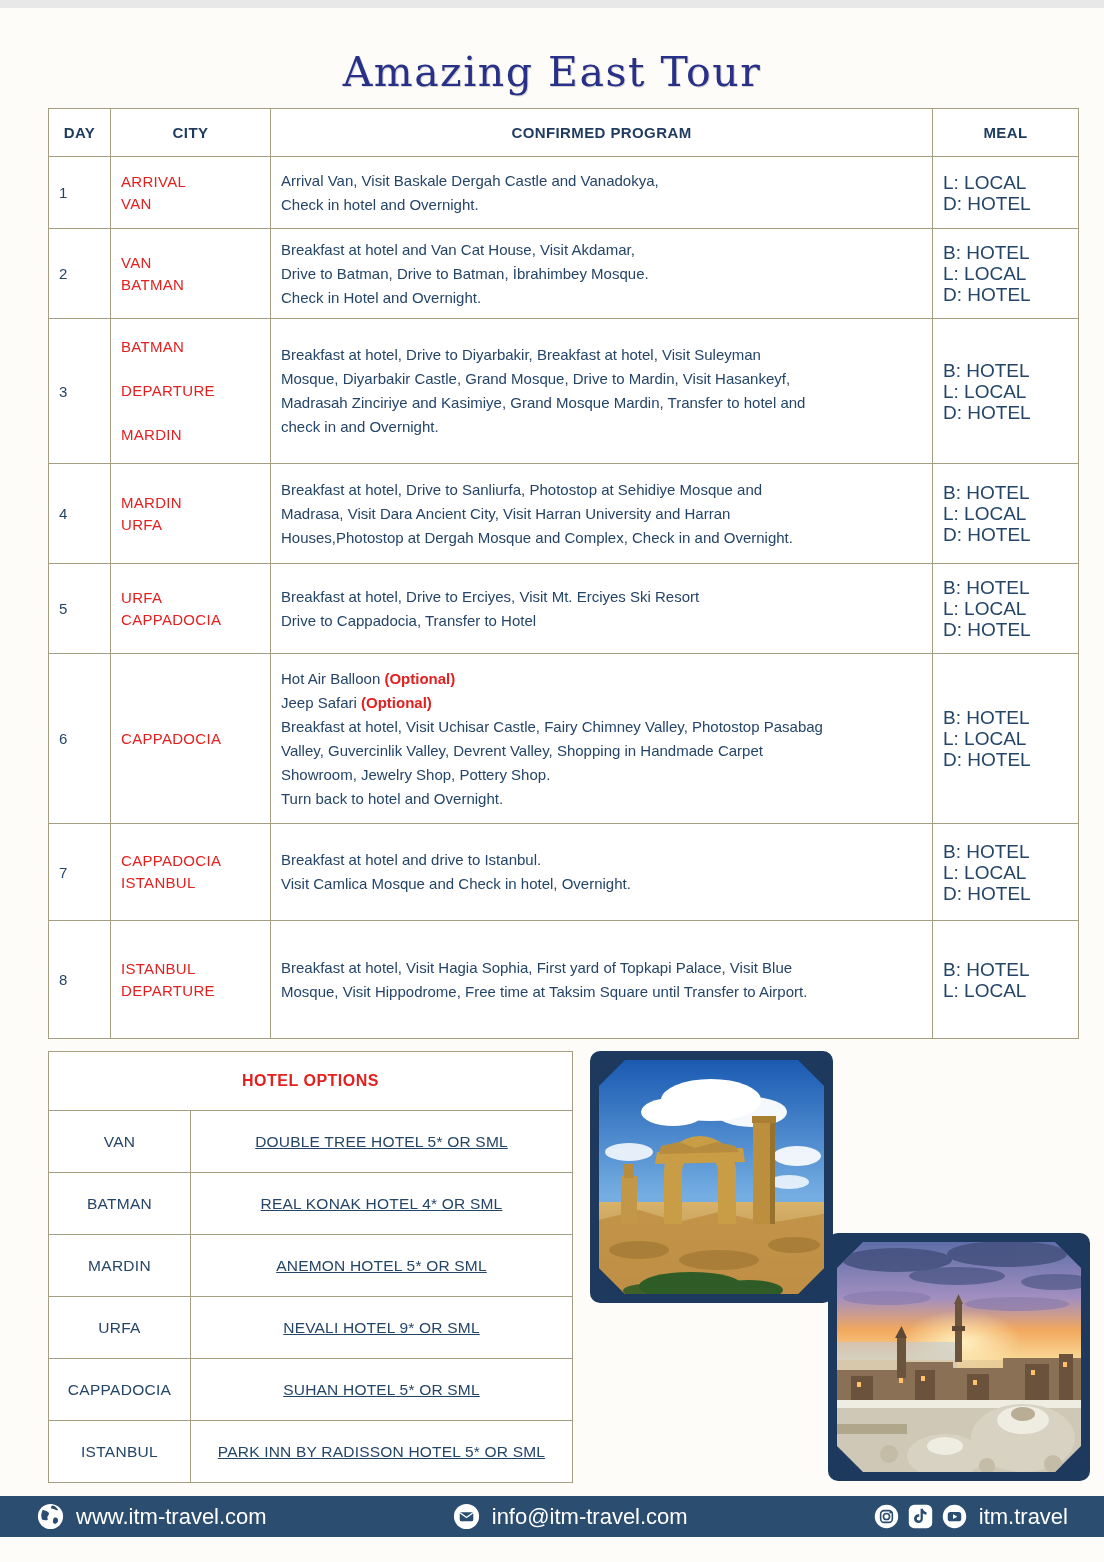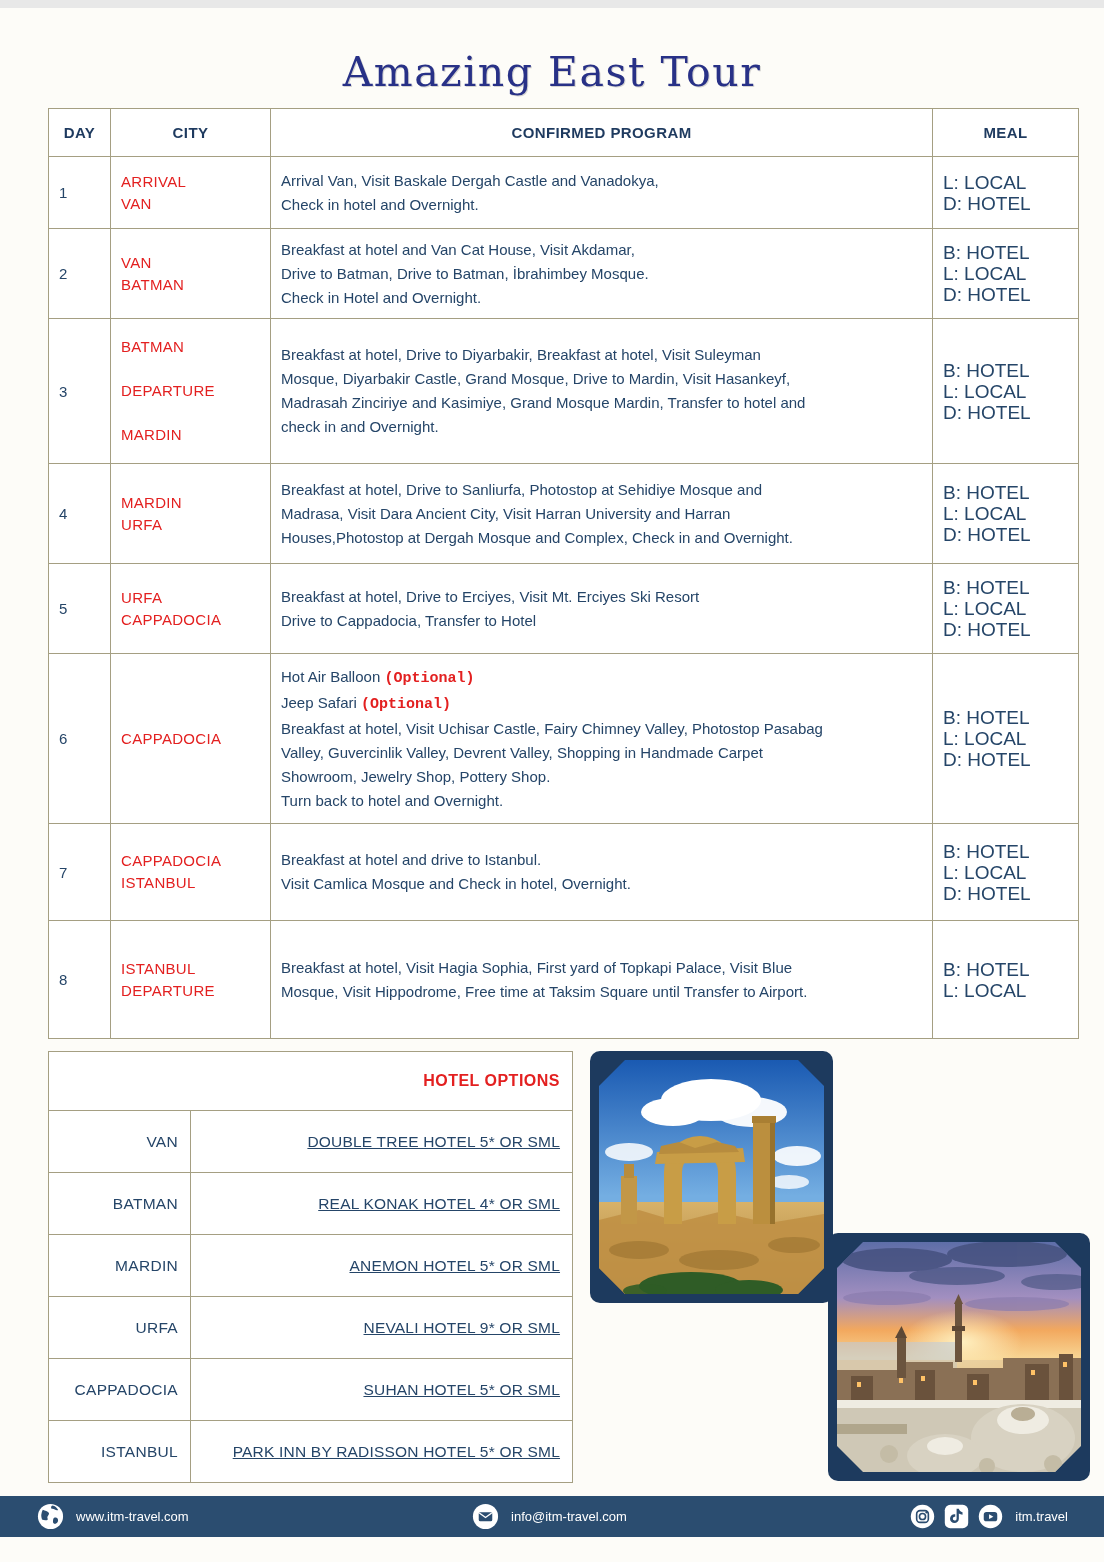--- a/index.html
+++ b/index.html
@@ -47,31 +47,31 @@
   .itin tbody tr:nth-child(4){height:100px;}
   .itin tbody tr:nth-child(5){height:90px;}
   .itin tbody tr:nth-child(6){height:170px;}
   .itin tbody tr:nth-child(7){height:97px;}
   .itin tbody tr:nth-child(8){height:118px;}
   td.day-cell{font-size:15px;color:var(--body-navy);}
   td.city-cell{color:var(--red);font-size:15px;font-weight:500;letter-spacing:.3px;}
   .city-line{min-height:22px;line-height:22px;}
   td.program-cell{font-size:15px;color:var(--body-navy);}
   .prog-line{line-height:24px;}
-  .prog-line .optional{color:var(--red);font-weight:700;font-family:Liberation Mono, monospace;}
+  .prog-line .optional{color:var(--red);font-weight:700;}
   td.meal-cell{font-size:19px;color:var(--body-navy);}
   .meal-line{line-height:21px;}
   
   table.hotels{
     position:absolute;left:48px;top:1043px;width:524px;
     border-collapse:collapse;table-layout:fixed;background:#fff;
   }
   table.hotels th,table.hotels td{
     border:1px solid var(--border);
-    text-align:right;vertical-align:middle;padding:4px 12px;
+    text-align:center;vertical-align:middle;padding:4px 4px;
   }
   table.hotels thead tr{height:59px;}
   table.hotels th{color:var(--red);font-size:16px;font-weight:600;letter-spacing:.5px;}
   table.hotels tbody tr{height:62px;}
   td.hotel-city{font-size:15.5px;color:var(--body-navy);letter-spacing:.3px;}
   td.hotel-name{font-size:15.5px;color:var(--body-navy);letter-spacing:.2px;text-decoration:underline;}
   
   .photo{
     position:absolute;background:var(--frame);border-radius:10px;padding:9px;
   }
@@ -81,21 +81,21 @@
     width:100%;height:100%;overflow:hidden;
     clip-path:polygon(26px 0,calc(100% - 26px) 0,100% 26px,100% calc(100% - 26px),
       calc(100% - 26px) 100%,26px 100%,0 calc(100% - 26px),0 26px);
   }
   .photo-inner svg{display:block;width:100%;height:100%;}
   
   .footer{
     position:absolute;left:0;top:1488px;width:1104px;height:41px;
     background:var(--footer-bg);color:#fff;
     display:flex;align-items:center;justify-content:space-between;
-    padding:0 36px;font-size:13px;gap:42px;
+    padding:0 36px;font-size:22px;gap:42px;
   }
   .f-item{display:flex;align-items:center;gap:11px;}
   .f-icons{display:flex;align-items:center;gap:7px;}
   .f-item svg{display:block;}
 </style>
 </head>
 <body>
 
 <div class="page">
 

